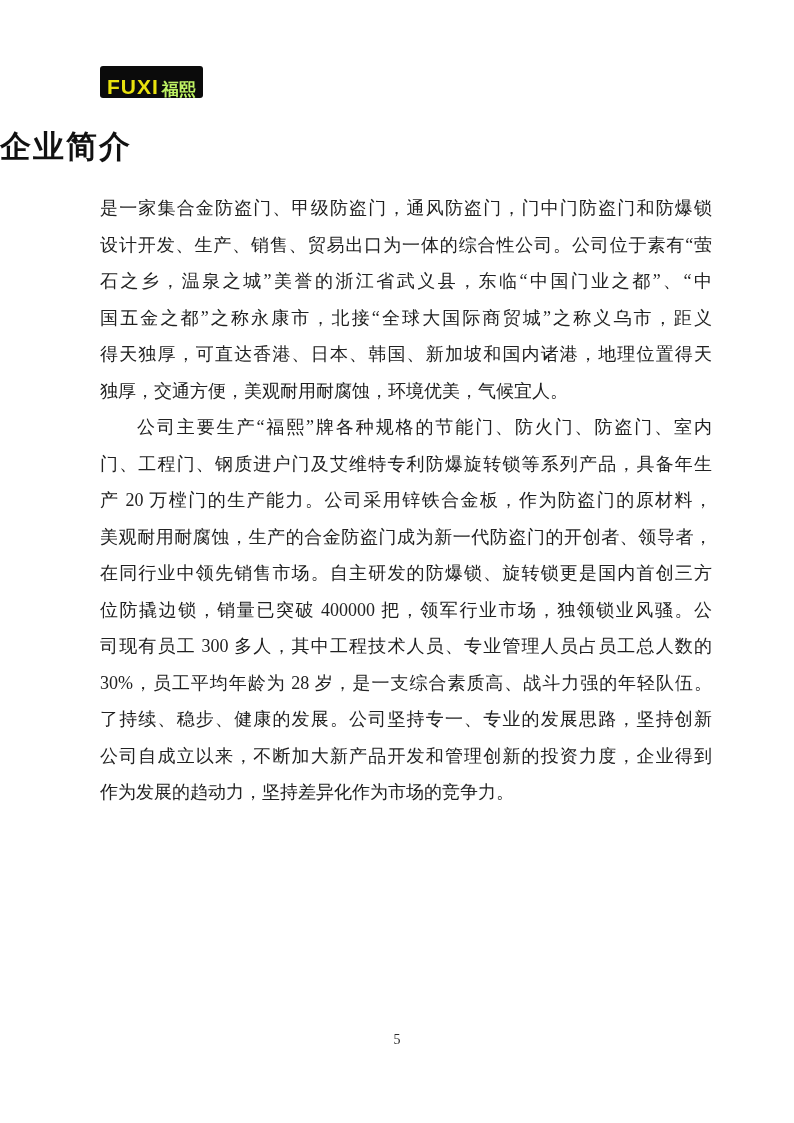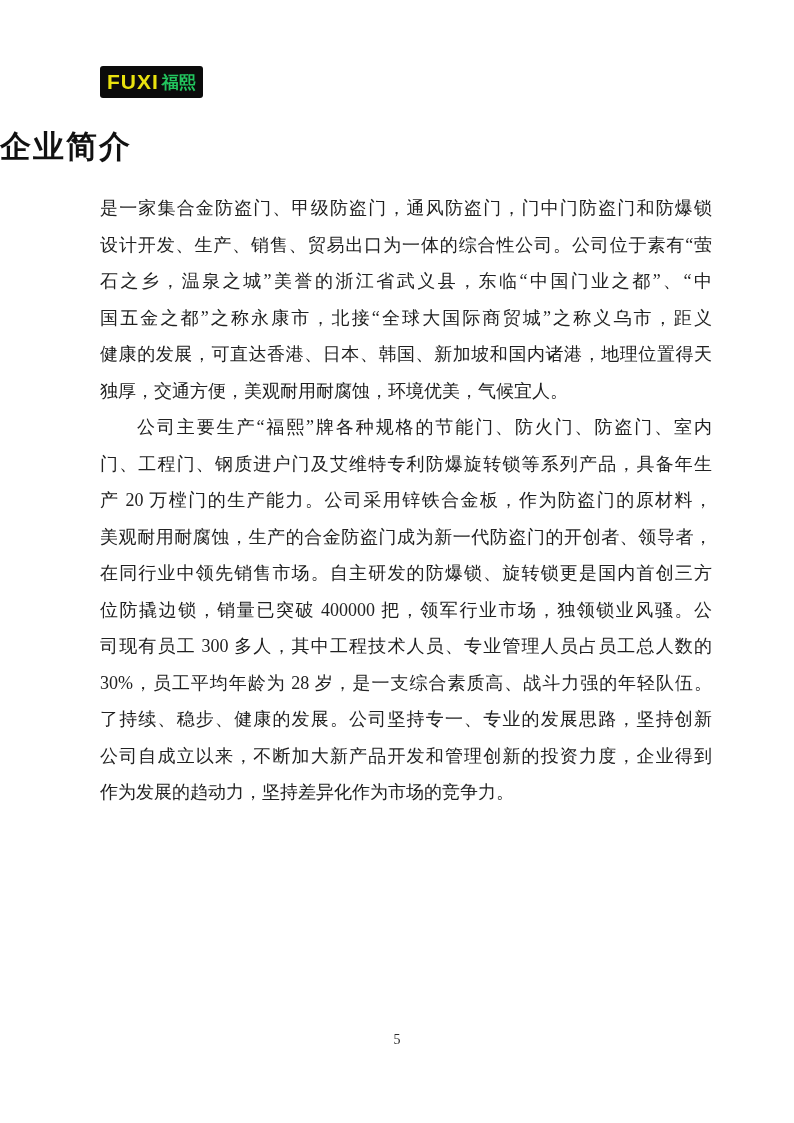--- a/index.html
+++ b/index.html
@@ -17,21 +17,21 @@
     color: #1f1f1f;
   }
   .logo {
     position: absolute;
     left: 100px;
     top: 66px;
     height: 32px;
     padding: 0 7px;
     border-radius: 3px;
     display: inline-flex;
-    align-items: center;
+    align-items: flex-end;
     gap: 3px;
   }
   .logo-latin {
     font-family: "Liberation Sans", "DejaVu Sans", sans-serif;
     font-weight: 800;
     font-size: 21px;
     letter-spacing: 1px;
     line-height: 1;
     transform: scaleY(0.92);
   }
@@ -91,32 +91,32 @@
     color: #2a2a2a;
   }
 </style>
 </head>
 <body>
 
 <div class="page">
 
   <div class="logo" id="logo" style="background: rgb(11, 11, 11);">
     <span class="logo-latin" id="logo-latin" style="color: rgb(233, 226, 14);">FUXI</span>
-    <span class="logo-cjk" id="logo-cjk" style="color: #22c55e;">福熙</span>
+    <span class="logo-cjk" id="logo-cjk" style="color: #bef264;">福熙</span>
   </div>
 
   <h1 class="title">企业简介</h1>
 
   <div class="content" id="content">
       <div class="para normal">
         <div class="line">是一家集合金防盗门、甲级防盗门，通风防盗门，门中门防盗门和防爆锁</div>
         <div class="line">设计开发、生产、销售、贸易出口为一体的综合性公司。公司位于素有“萤</div>
         <div class="line">石之乡，温泉之城”美誉的浙江省武义县，东临“中国门业之都”、“中</div>
         <div class="line">国五金之都”之称永康市，北接“全球大国际商贸城”之称义乌市，距义</div>
-        <div class="line">健康的发展，可直达香港、日本、韩国、新加坡和国内诸港，地理位置得天</div>
+        <div class="line">得天独厚，可直达香港、日本、韩国、新加坡和国内诸港，地理位置得天</div>
         <div class="line last">独厚，交通方便，美观耐用耐腐蚀，环境优美，气候宜人。</div>
       </div>
       <div class="para normal">
         <div class="line first">公司主要生产“福熙”牌各种规格的节能门、防火门、防盗门、室内</div>
         <div class="line">门、工程门、钢质进户门及艾维特专利防爆旋转锁等系列产品，具备年生</div>
         <div class="line">产 20 万樘门的生产能力。公司采用锌铁合金板，作为防盗门的原材料，</div>
         <div class="line">美观耐用耐腐蚀，生产的合金防盗门成为新一代防盗门的开创者、领导者，</div>
         <div class="line">在同行业中领先销售市场。自主研发的防爆锁、旋转锁更是国内首创三方</div>
         <div class="line">位防撬边锁，销量已突破 400000 把，领军行业市场，独领锁业风骚。公</div>
         <div class="line">司现有员工 300 多人，其中工程技术人员、专业管理人员占员工总人数的</div>

